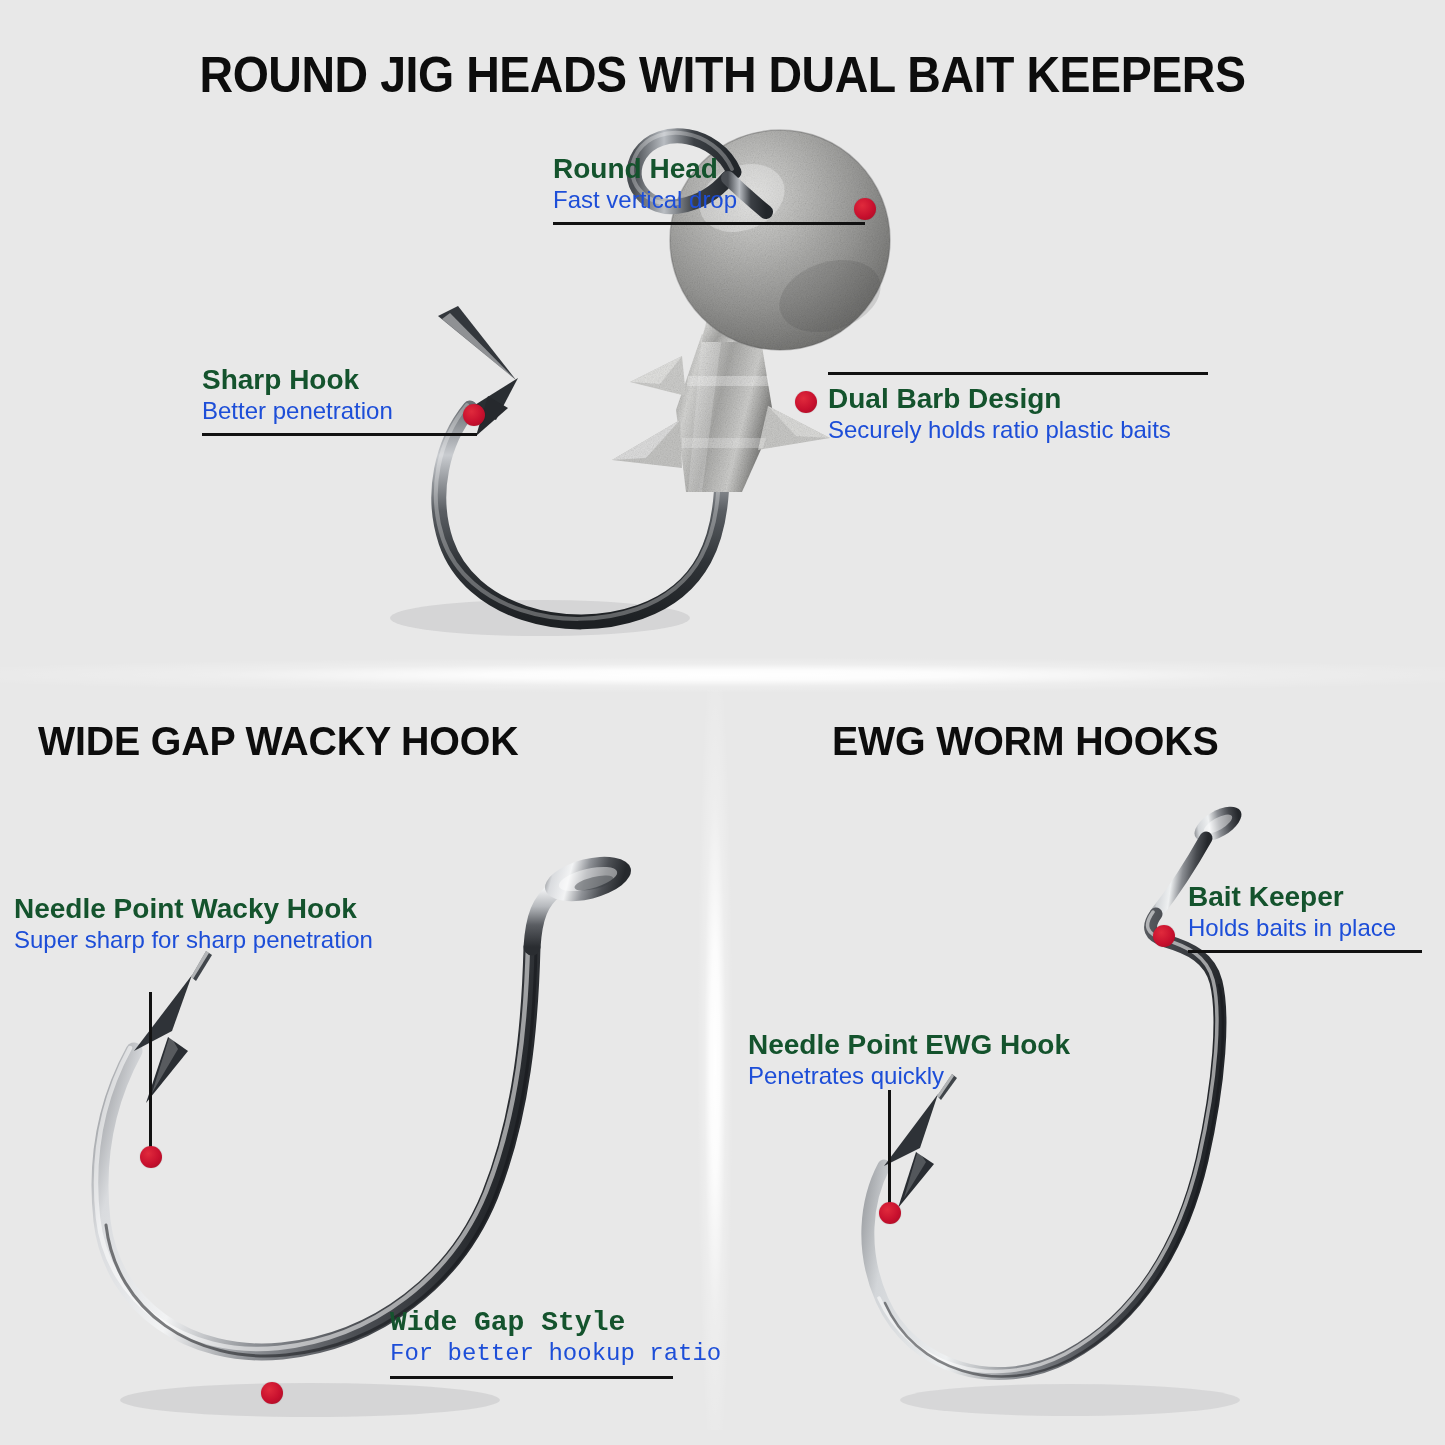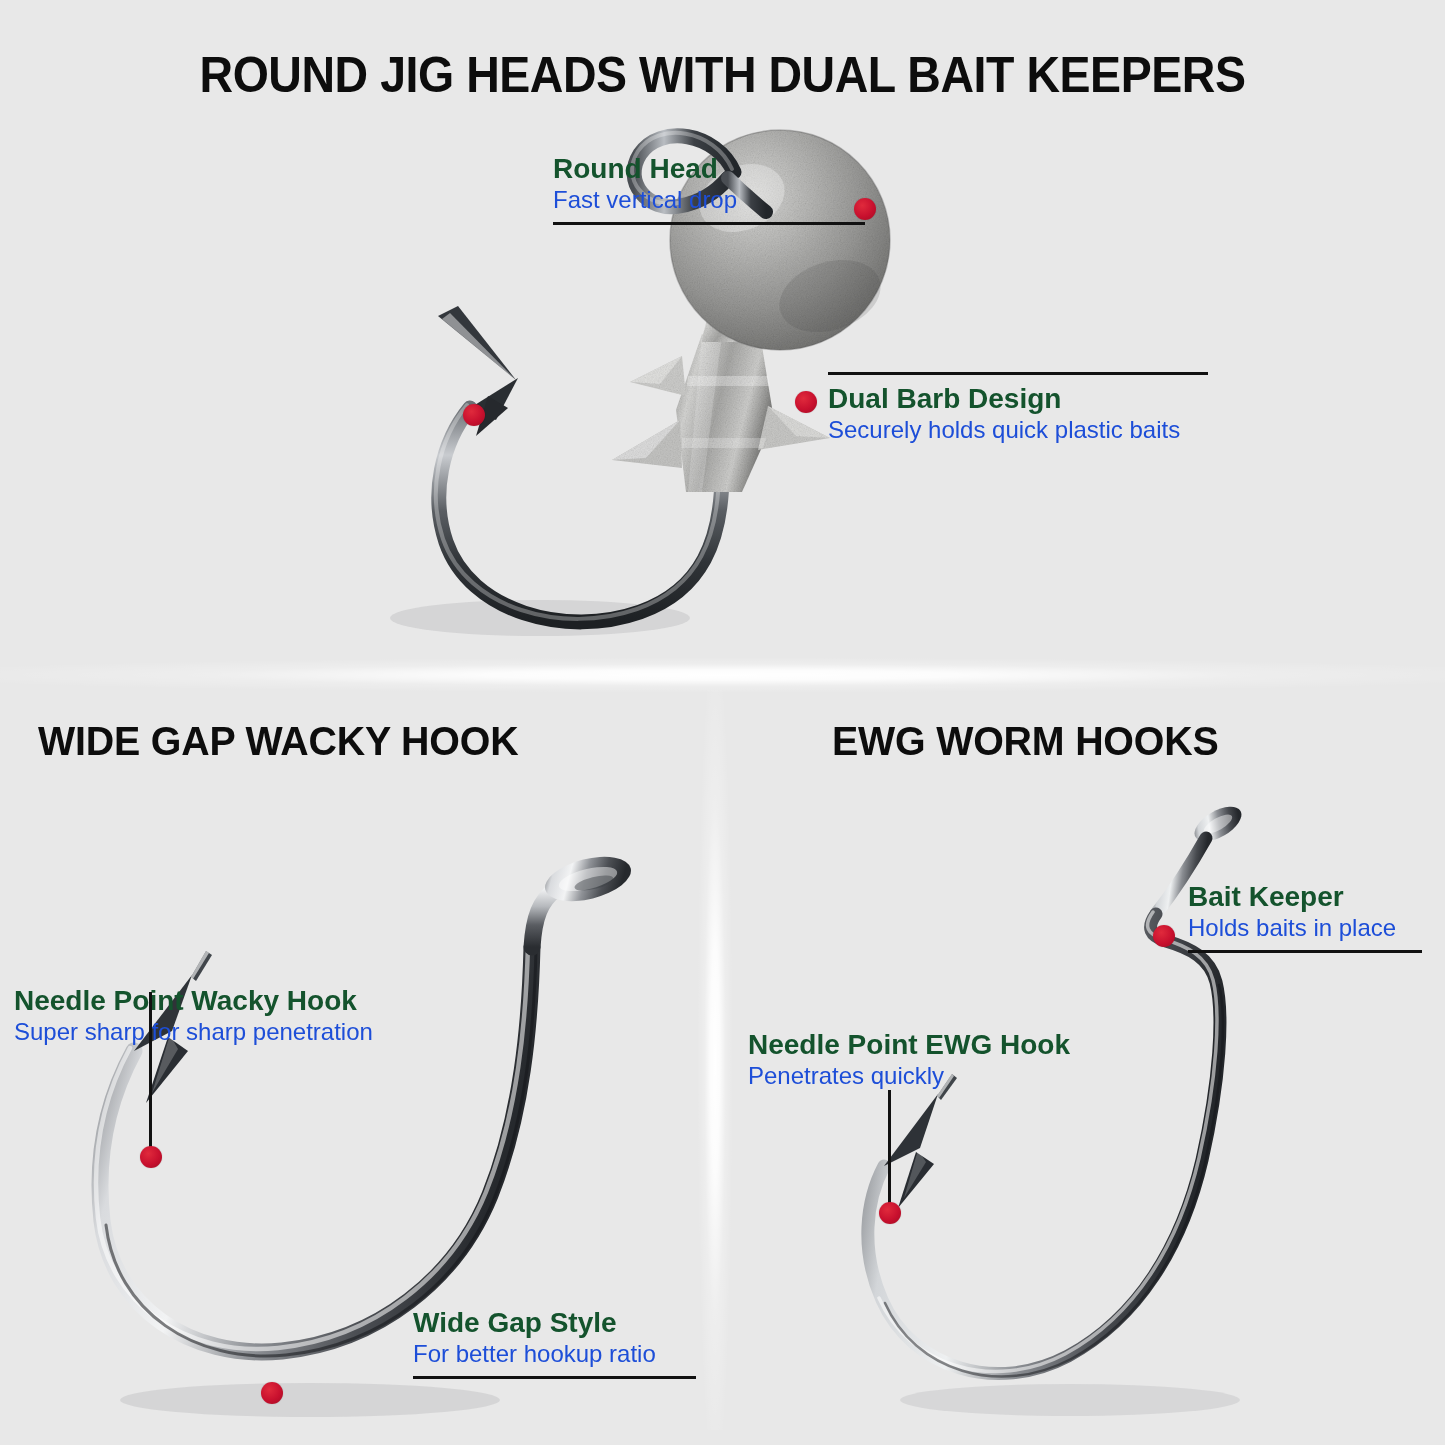--- a/index.html
+++ b/index.html
@@ -160,26 +160,31 @@
     </g>
   </svg>
 
   <div class="callout" style="left:553px;top:152px;width:312px;">
     <div class="c-title">Round Head</div>
     <div class="c-sub">Fast vertical drop</div>
     <div class="c-rule"></div>
   </div>
   <div class="dot" style="left:854px;top:198px;width:22px;height:22px;"></div>
 
+  <div class="callout" style="left:202px;top:363px;width:275px;">
+    <div class="c-title">Sharp Hook</div>
+    <div class="c-sub">Better penetration</div>
+    <div class="c-rule"></div>
+  </div>
   <div class="dot" style="left:463px;top:404px;width:22px;height:22px;"></div>
 
   <div class="callout" style="left:828px;top:372px;width:380px;">
     <div class="c-rule above"></div>
     <div class="c-title">Dual Barb Design</div>
-    <div class="c-sub">Securely holds quick plastic baits</div>
+    <div class="c-sub">Securely holds ratio plastic baits</div>
   </div>
   <div class="dot" style="left:795px;top:391px;width:22px;height:22px;"></div>
 
   <div class="div-h"></div>
   <div class="div-v"></div>
 
   <div class="h-sec" id="h-wacky">WIDE GAP WACKY HOOK</div>
 
   <svg class="art" style="left:60px;top:855px;width:580px;height:570px;" viewBox="0 0 580 570">
     <defs>
@@ -223,28 +228,28 @@
     <path d="M 110,180 L 92,238 L 118,194 Z" fill="rgba(255,255,255,.22)"></path>
 
     <path d="M 472,92 C 474,62 480,46 496,34" fill="none" stroke="url(#chromeV)" stroke-width="17" stroke-linecap="round"></path>
     <g>
       <ellipse cx="528" cy="24" rx="44" ry="20" fill="url(#chromeG)" transform="rotate(-14 528 24)"></ellipse>
       <ellipse cx="528" cy="24" rx="30" ry="10" fill="rgba(255,255,255,.45)" transform="rotate(-14 528 24)"></ellipse>
       <ellipse cx="534" cy="28" rx="20" ry="6" fill="rgba(60,64,68,.45)" transform="rotate(-14 534 28)"></ellipse>
     </g>
   </svg>
 
-  <div class="callout" style="left:14px;top:984px;width:410px;">
+  <div class="callout" style="left:14px;top:892px;width:410px;">
     <div class="c-title">Needle Point Wacky Hook</div>
     <div class="c-sub">Super sharp for sharp penetration</div>
   </div>
   <div class="vline" style="left:149px;top:992px;height:168px;"></div>
   <div class="dot" style="left:140px;top:1146px;width:22px;height:22px;"></div>
 
-  <div class="callout" style="left:413px;top:1306px;width:283px;">
+  <div class="callout" style="left:390px;top:1306px;width:283px;font-family:Liberation Mono, monospace;">
     <div class="c-title">Wide Gap Style</div>
     <div class="c-sub">For better hookup ratio</div>
     <div class="c-rule"></div>
   </div>
   <div class="dot" style="left:261px;top:1382px;width:22px;height:22px;"></div>
 
   <div class="h-sec" id="h-ewg">EWG WORM HOOKS</div>
 
   <svg class="art" style="left:820px;top:800px;width:490px;height:625px;" viewBox="0 0 490 625">
     <defs>

